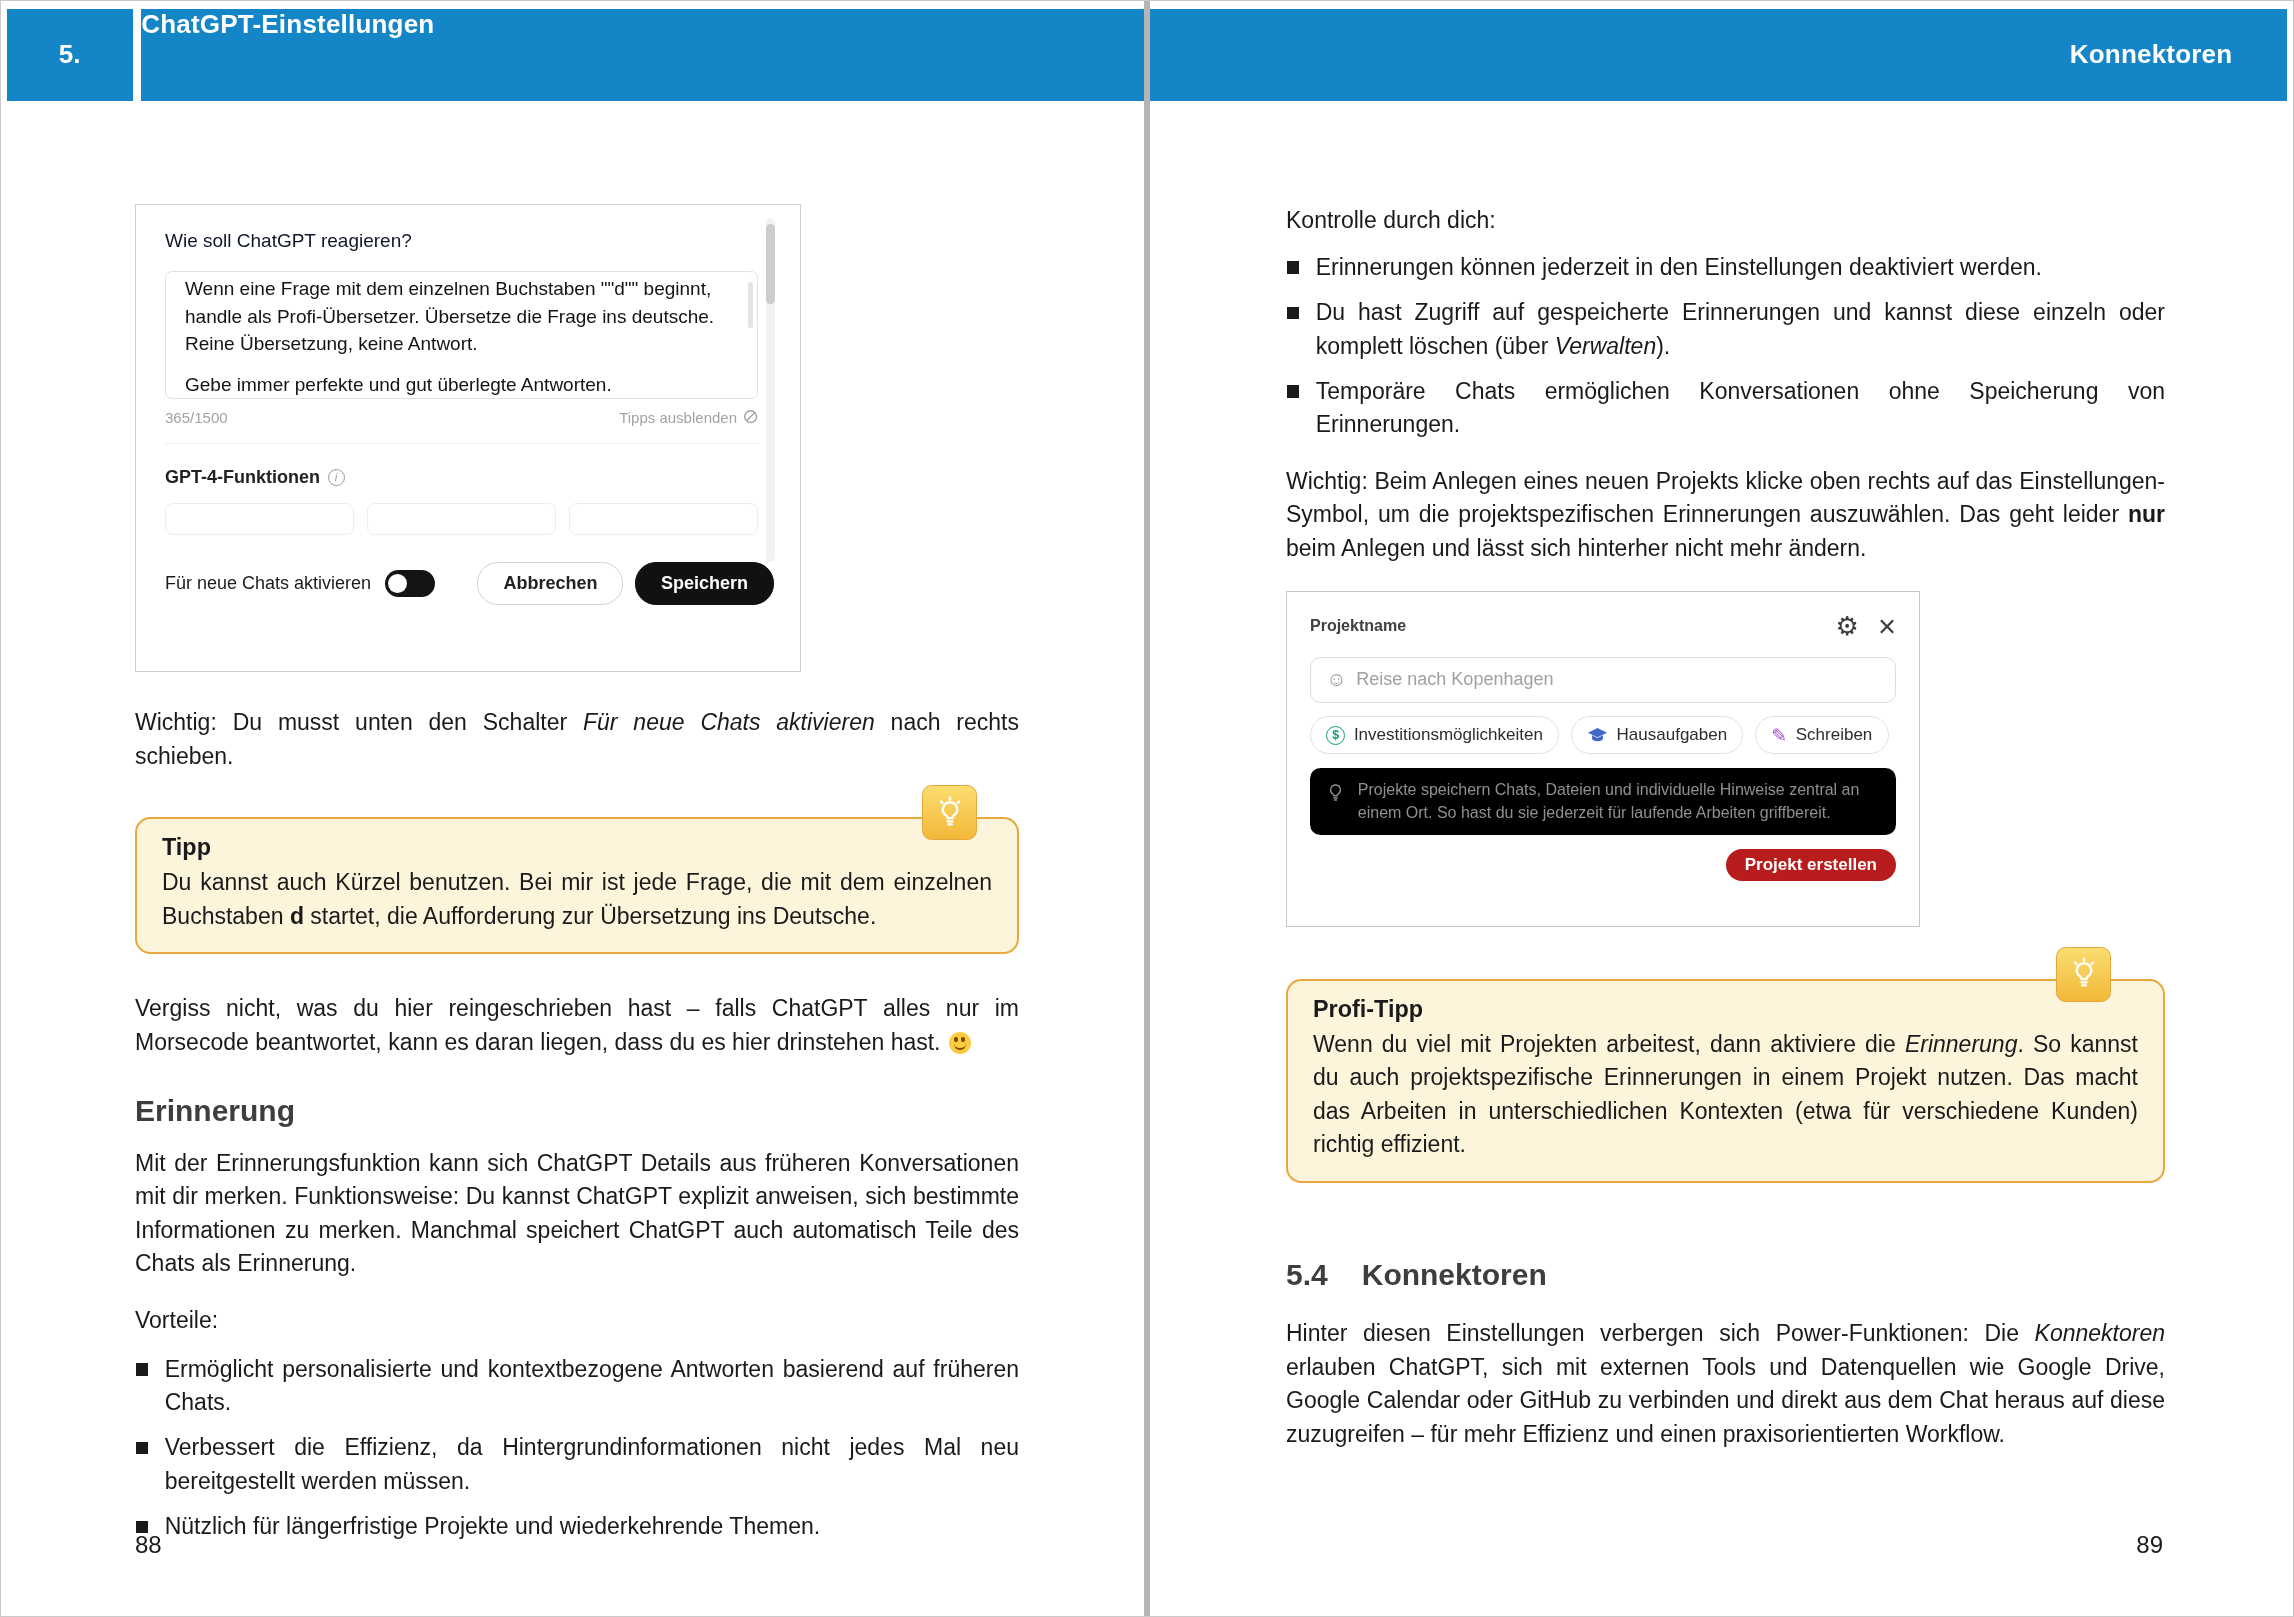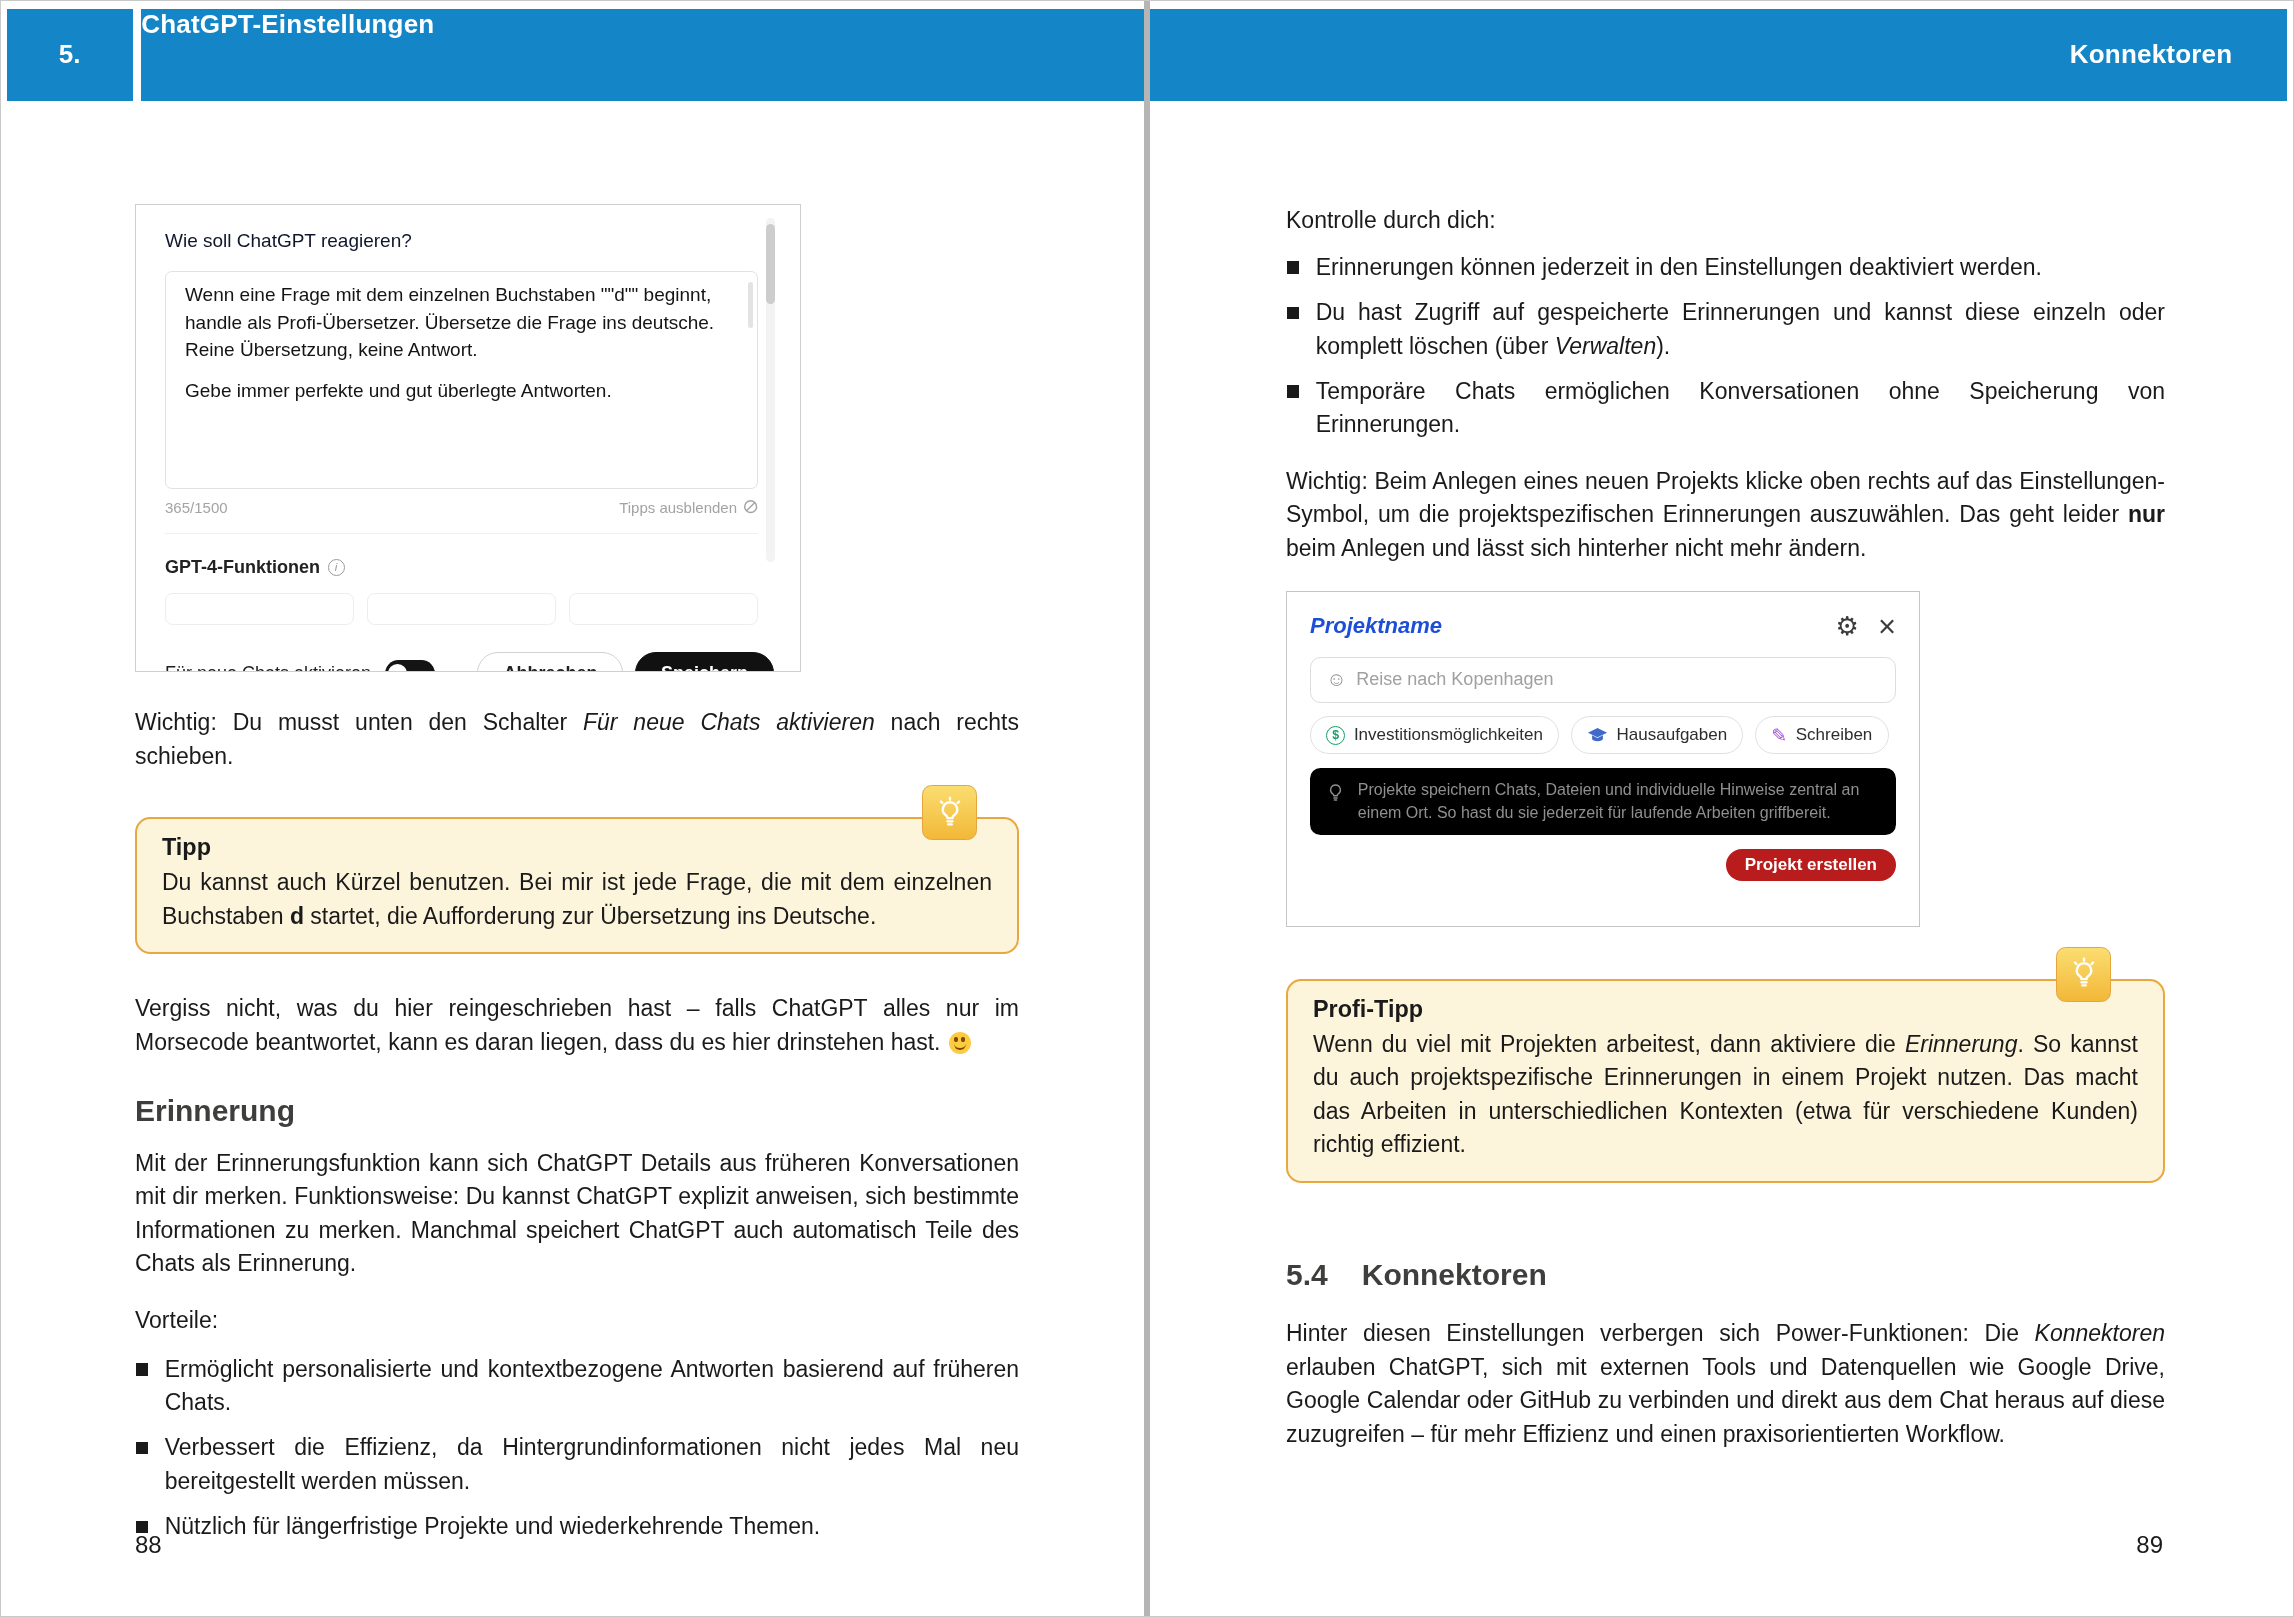--- a/index.html
+++ b/index.html
@@ -48,21 +48,21 @@
   .tip-title { font-size: 23.4px; font-weight: bold; margin-bottom: 4.8px; }
   .tip-badge {
     position: absolute; top: -34px; right: 40px; width: 55px; height: 55px; border-radius: 9.6px;
     background: linear-gradient(180deg, #fbdd70, #f2b838); border: 1px solid #e3a53c;
     display: flex; align-items: center; justify-content: center;
   }
 
   
   .shot-settings { position: relative; width: 666px; height: 468px; background: #fff; border: 1px solid #cfcfcf; padding: 25px 29px; overflow: hidden; }
   .dlg-q { font-size: 19px; color: #0f172a; }
-  .dlg-textarea { position: relative; margin-top: 19px; width: 593px; height: 218px; border: 1px solid #e1e1e1; border-radius: 6.7px; padding: 9px 19px; overflow: hidden; }
+  .dlg-textarea { position: relative; margin-top: 19px; width: 593px; height: 128px; border: 1px solid #e1e1e1; border-radius: 6.7px; padding: 3px 19px; overflow: hidden; }
   .dlg-textarea p { font-size: 19px; line-height: 1.45; color: #141414; }
   .dlg-textarea p + p { margin-top: 13.4px; }
   .ta-thumb { position: absolute; right: 3.8px; top: 9.6px; width: 4.8px; height: 46px; background: #e3e3e3; border-radius: 2.9px; }
   .dlg-meta { display: flex; justify-content: space-between; align-items: center; width: 593px; margin-top: 9.6px; font-size: 15px; color: #a3a3a3; }
   .hide-tips { display: inline-flex; align-items: center; gap: 5.7px; color: #a3a3a3; cursor: pointer; }
   .dlg-divider { width: 593px; border-top: 1px solid #f0f0f0; margin-top: 17px; }
   .dlg-func { margin-top: 23px; font-size: 18px; font-weight: bold; color: #222; display: flex; align-items: center; }
   .info-i { display: inline-flex; width: 17px; height: 17px; border: 1.4px solid #9a9a9a; border-radius: 50%; align-items: center; justify-content: center; font-size: 11.5px; font-weight: normal; color: #9a9a9a; margin-left: 7.6px; }
   .info-i::before { content: "i"; font-style: italic; }
   .ghost-row { display: flex; gap: 13.4px; width: 593px; margin-top: 15.3px; }
@@ -74,21 +74,21 @@
   .dlg-spacer { flex: 1; }
   .btn { font-family: "Liberation Sans", sans-serif; font-size: 18px; font-weight: 600; border-radius: 21px; padding: 9.6px 25px; cursor: pointer; }
   .btn-cancel { background: #fff; border: 1.4px solid #d2d2d2; color: #222; margin-right: 11.5px; }
   .btn-save { background: #111; border: 1.4px solid #111; color: #fff; }
   .dlg-scroll { position: absolute; right: 25px; top: 13.4px; width: 8.6px; height: 344px; background: #f3f3f3; border-radius: 4.8px; }
   .dlg-thumb { position: absolute; left: 0; top: 5.7px; width: 8.6px; height: 80px; background: #cdcdcd; border-radius: 4.8px; }
 
   
   .shot-project { position: relative; width: 634px; height: 336px; background: #fff; border: 1.9px solid #c5c5c5; padding: 19px 23px; margin-top: 25px; overflow: hidden; }
   .pd-head { display: flex; align-items: center; }
-  .pd-title { font-size: 22px; font-weight: 600; color: #1d4ed8; font-style: italic; }
+  .pd-title { font-size: 16px; font-weight: 600; color: #404040; }
   .pd-spacer { flex: 1; }
   .gear-icon { font-size: 26px; color: #3c3c3c; margin-right: 19px; cursor: pointer; }
   .gear-icon::before { content: "⚙"; }
   .close-icon { font-size: 31px; line-height: 1; color: #3c3c3c; cursor: pointer; }
   .close-icon::before { content: "×"; }
   .pd-input { display: flex; align-items: center; gap: 9.6px; margin-top: 15.3px; height: 46px; border: 1px solid #dcdcdc; border-radius: 10.5px; padding: 0 15.3px; }
   .smiley-icon { font-size: 20px; color: #8e8e8e; }
   .smiley-icon::before { content: "☺"; }
   .pd-input input { flex: 1; border: none; outline: none; font-family: "Liberation Sans", sans-serif; font-size: 18px; color: #1a1a1a; background: transparent; }
   .pd-input input::placeholder { color: #a0a0a0; }

